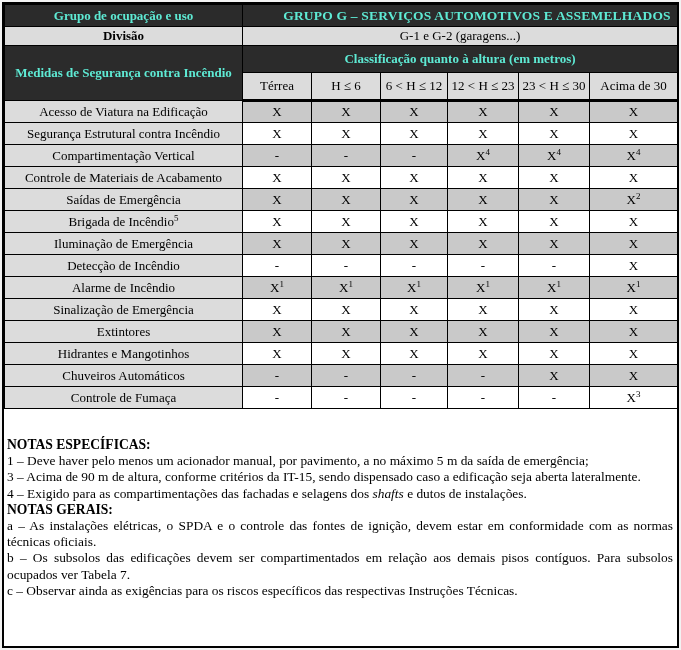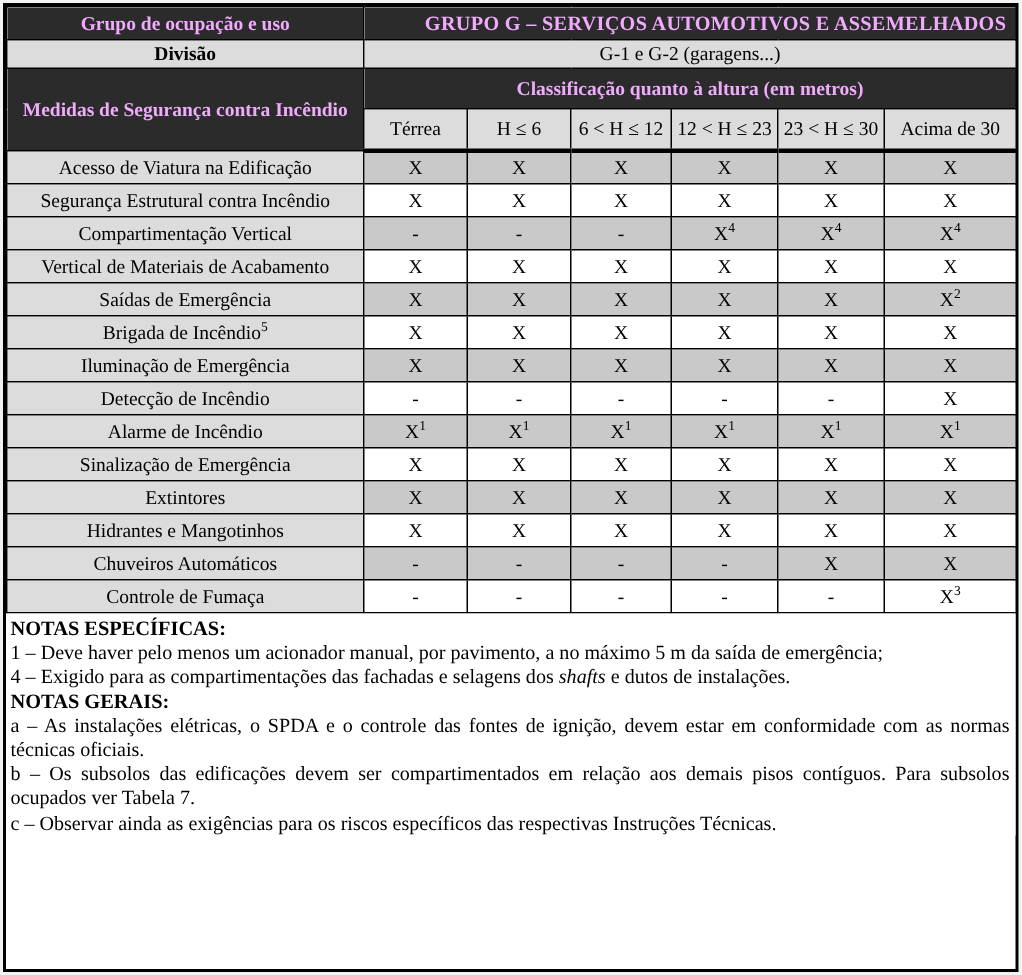--- a/index.html
+++ b/index.html
@@ -27,21 +27,21 @@
   td{
     border:1px solid #000;
     text-align:center;
     vertical-align:middle;
     padding:1px 2px;
     overflow:hidden;
     white-space:nowrap;
   }
   .dark{
     background:var(--dark,#2b2b2b);
-    color:#f0abfc;
+    color:#5eead4;
     font-weight:bold;
   }
   .big{font-size:13.5px;letter-spacing:0.2px;padding-left:36px;}
   .light{background:var(--light-gray,#dcdcdc);}
   .bold{font-weight:bold;margin-top:40px;}
   tr.r1{height:22px;}
   tr.r2{height:15px;}
   tr.r3{height:27px;}
   tr.r4{height:28px;}
   tr.r4 td{border-bottom:3px solid #000;}
@@ -55,20 +55,21 @@
   }
   #measures-body tr:nth-child(even) td.cell{
     background:#fff;
   }
   sup{font-size:9px;line-height:0;}
   .notes{
     padding:2px 4px 0 3px;
     font-size:13.4px;
     line-height:16.2px;
     background:var(--notes-bg,#fff);
+    margin-top:26px;
   }
   .notes-title{
     font-weight:bold;
     font-size:13.6px;
   }
   .note-line{
     text-align:justify;
   }
 </style>
 </head>
@@ -129,21 +130,21 @@
         <tr>
           <td class="rowlabel">Compartimentação Vertical</td>
           <td class="cell">-</td>
           <td class="cell">-</td>
           <td class="cell">-</td>
           <td class="cell">X<sup>4</sup></td>
           <td class="cell">X<sup>4</sup></td>
           <td class="cell">X<sup>4</sup></td>
         </tr>
         <tr>
-          <td class="rowlabel">Vertical de Materiais de Acabamento</td>
+          <td class="rowlabel">Controle de Materiais de Acabamento</td>
           <td class="cell">X</td>
           <td class="cell">X</td>
           <td class="cell">X</td>
           <td class="cell">X</td>
           <td class="cell">X</td>
           <td class="cell">X</td>
         </tr>
         <tr>
           <td class="rowlabel">Saídas de Emergência</td>
           <td class="cell">X</td>
@@ -234,20 +235,21 @@
           <td class="cell">-</td>
           <td class="cell">X<sup>3</sup></td>
         </tr>
       </tbody>
   </table>
 
   <div class="notes">
     <div class="notes-title">NOTAS ESPECÍFICAS:</div>
     <div id="specific-notes">
         <div class="note-line">1 – Deve haver pelo menos um acionador manual, por pavimento, a no máximo 5 m da saída de emergência;</div>
+        <div class="note-line">3 – Acima de 90 m de altura, conforme critérios da IT-15, sendo dispensado caso a edificação seja aberta lateralmente.</div>
         <div class="note-line">4 – Exigido para as compartimentações das fachadas e selagens dos <i>shafts</i> e dutos de instalações.</div>
       </div>
     <div class="notes-title">NOTAS GERAIS:</div>
     <div id="general-notes">
         <div class="note-line">a – As instalações elétricas, o SPDA e o controle das fontes de ignição, devem estar em conformidade com as normas técnicas oficiais.</div>
         <div class="note-line">b – Os subsolos das edificações devem ser compartimentados em relação aos demais pisos contíguos. Para subsolos ocupados ver Tabela 7.</div>
         <div class="note-line">c – Observar ainda as exigências para os riscos específicos das respectivas Instruções Técnicas.</div>
       </div>
   </div>
 </div>

